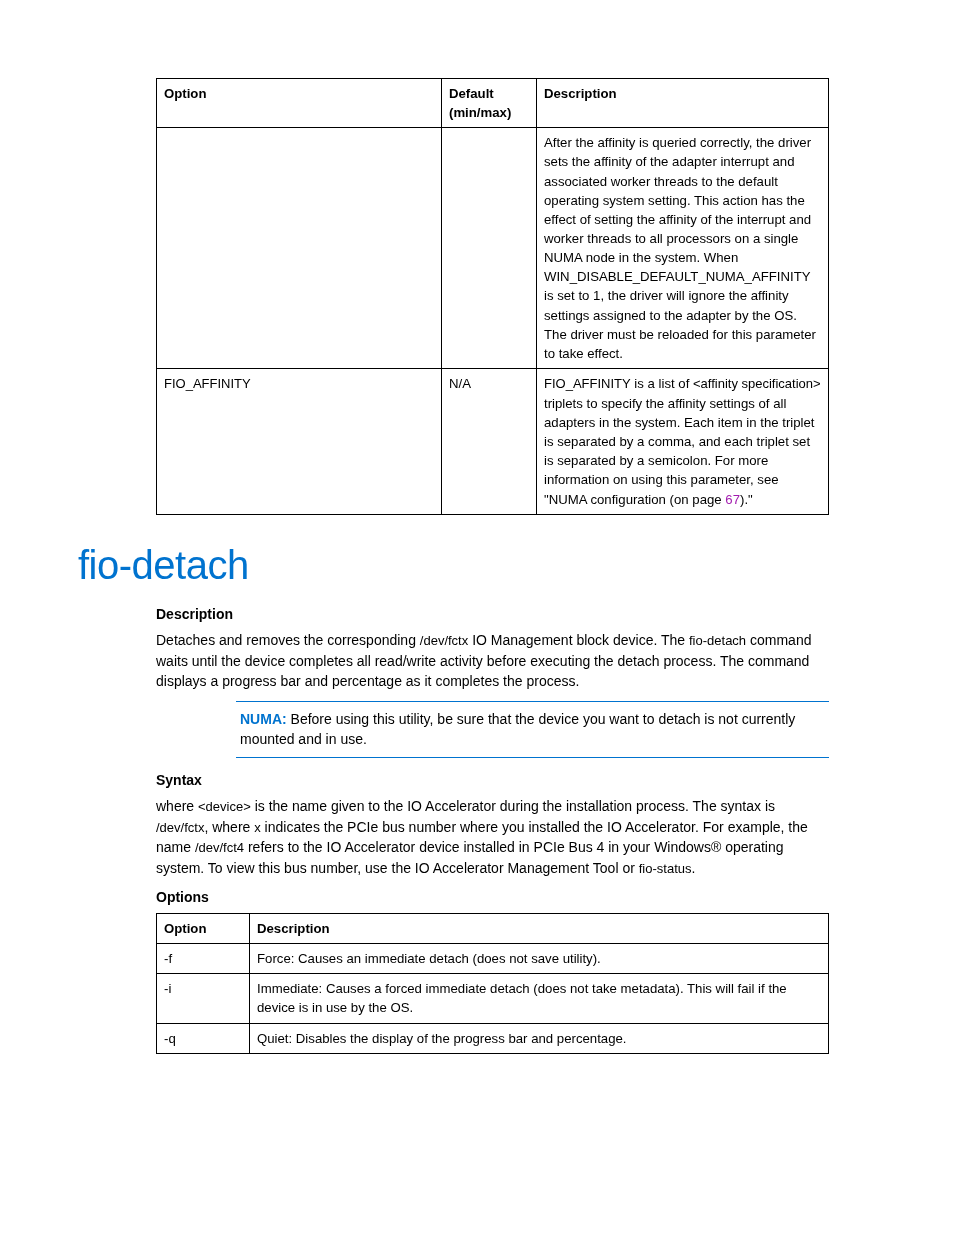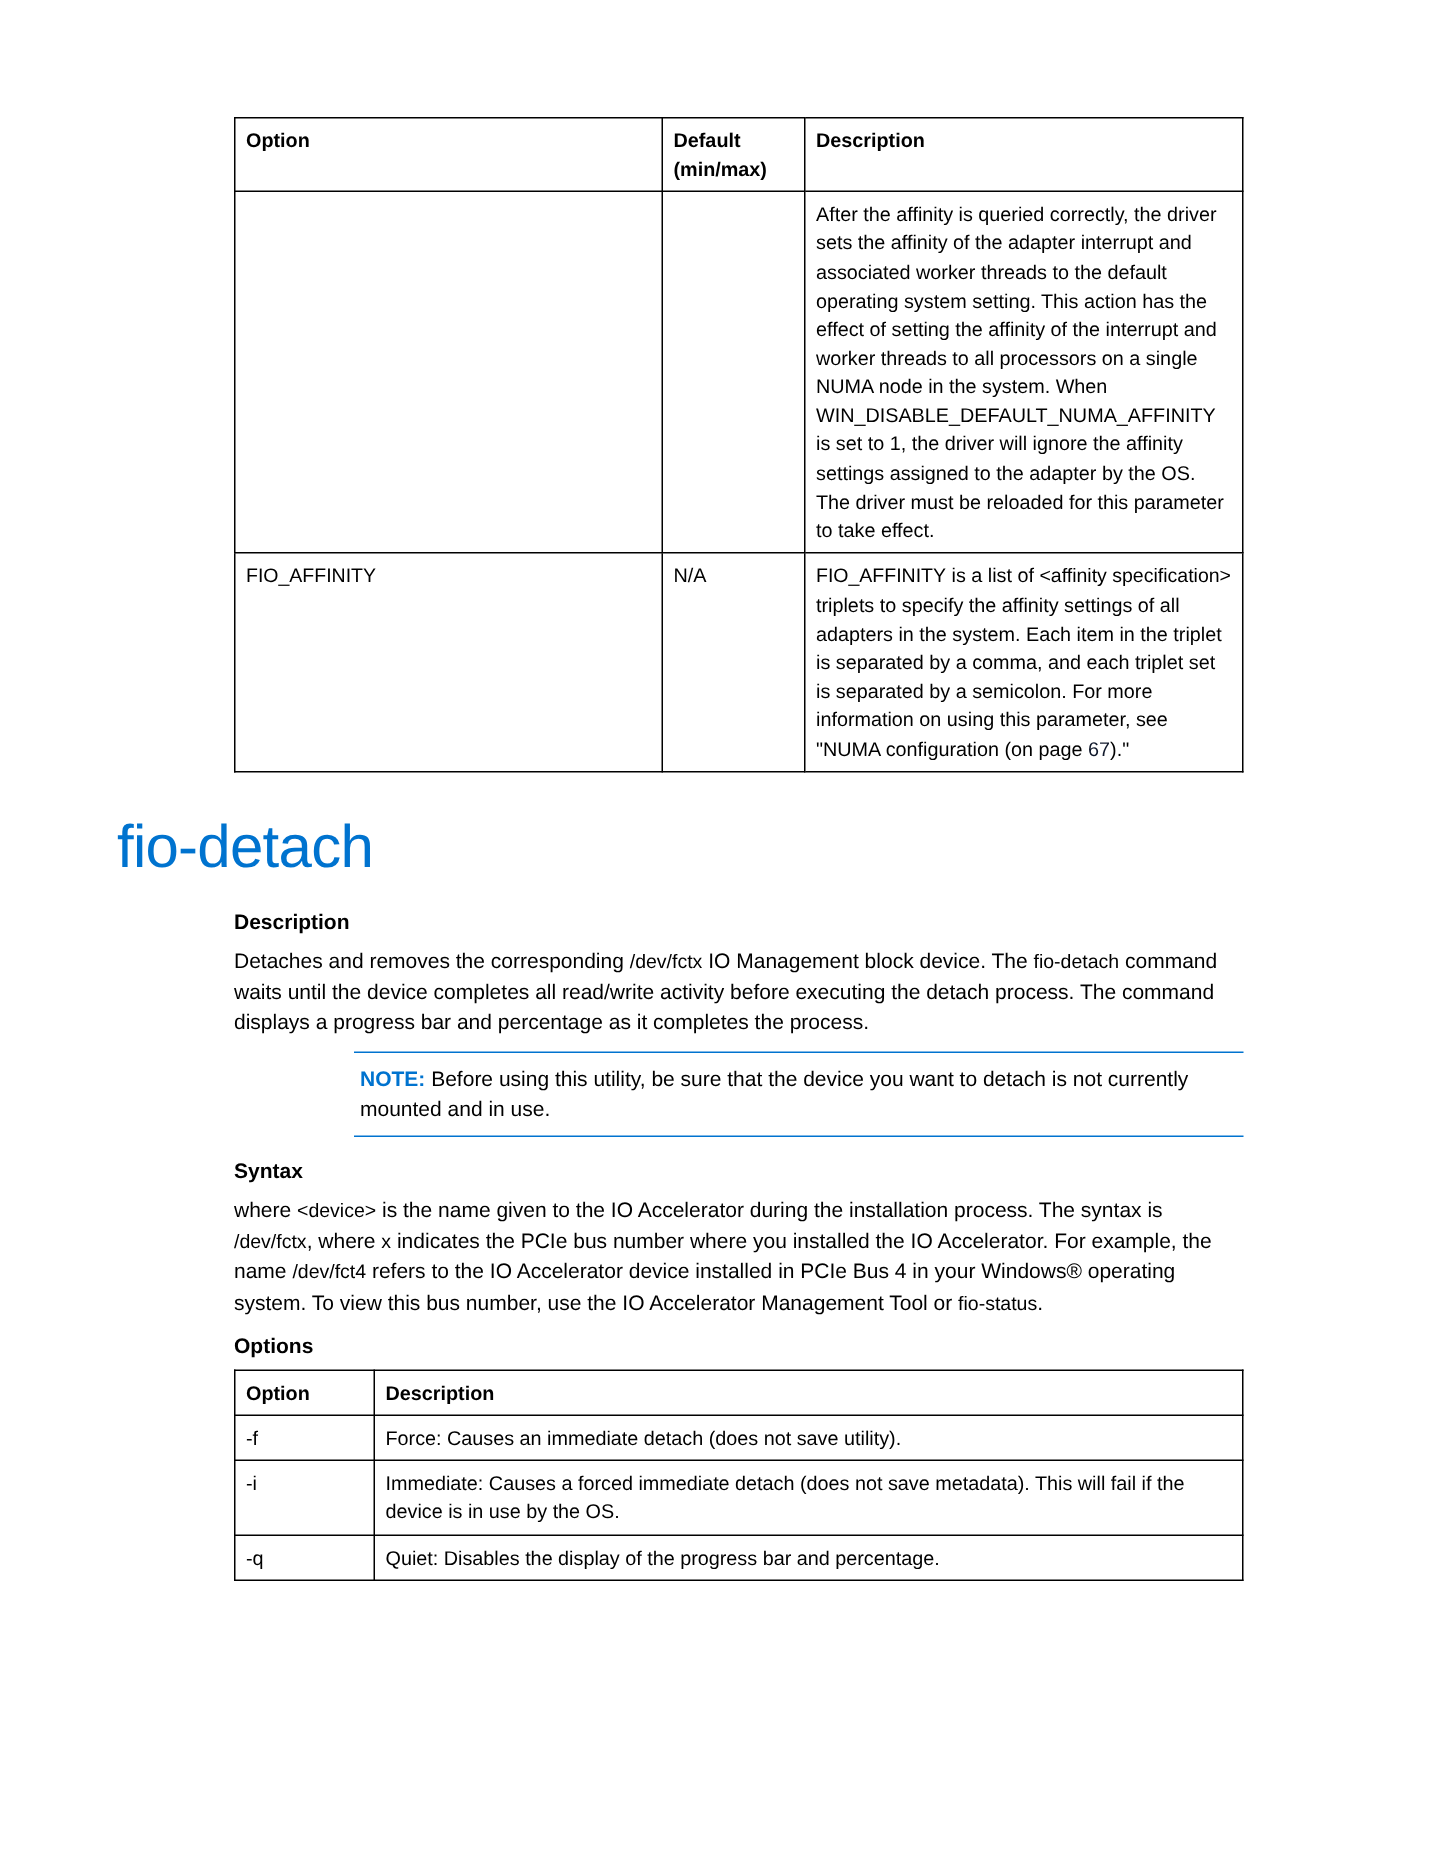--- a/index.html
+++ b/index.html
@@ -61,21 +61,21 @@
     margin: 10px 0 14px 80px;
     border-top: 1.5px solid #0073cf;
     border-bottom: 1.5px solid #0073cf;
     padding: 7px 4px;
     line-height: 1.45;
   }
   .note-label {
     font-weight: bold;
     color: #0073cf;
   }
-  .link { color: #0f172a; }
+  .link { color: #a21caf; }
   .options-table th, .options-table td { font-size: 13.2px; }
   .options-table .oc1 { width: 78px; }
 </style>
 </head>
 <body>
 
 <div class="page">
 
   <div class="table-area">
     <table>
@@ -103,21 +103,21 @@
 
   <h1 class="section-title">fio-detach</h1>
 
   <div class="content">
 
     <div class="sub-h">Description</div>
 
     <p><span>Detaches and removes the corresponding </span><span class="mono">/dev/fctx</span><span> IO Management block device. The </span><span class="mono">fio-detach</span><span> command waits until the device completes all read/write activity before executing the detach process. The command displays a progress bar and percentage as it completes the process.</span></p>
 
     <div class="note-block">
-      <span class="note-label">NOTE:</span><span>   Before using this utility, be sure that the device you want to detach is not currently mounted and in use.</span>
+      <span class="note-label">NUMA:</span><span>   Before using this utility, be sure that the device you want to detach is not currently mounted and in use.</span>
     </div>
 
     <div class="sub-h">Syntax</div>
 
 
     <p><span>where </span><span class="mono">&lt;device&gt;</span><span> is the name given to the IO Accelerator during the installation process. The syntax is </span><span class="mono">/dev/fctx</span><span>, where </span><span class="mono">x</span><span> indicates the PCIe bus number where you installed the IO Accelerator. For example, the name </span><span class="mono">/dev/fct4</span><span> refers to the IO Accelerator device installed in PCIe Bus 4 in your Windows® operating system. To view this bus number, use the IO Accelerator Management Tool or </span><span class="mono">fio-status</span><span>.</span></p>
 
 
     <div class="sub-h">Options</div>
 
@@ -128,21 +128,21 @@
           <th>Description</th>
         </tr>
       </thead>
       <tbody>
         <tr>
           <td class="mono">-f</td>
           <td>Force: Causes an immediate detach (does not save utility).</td>
         </tr>
         <tr>
           <td class="mono">-i</td>
-          <td>Immediate: Causes a forced immediate detach (does not save metadata). This will fail if the device is in use by the OS.</td>
+          <td>Immediate: Causes a forced immediate detach (does not take metadata). This will fail if the device is in use by the OS.</td>
         </tr>
         <tr>
           <td class="mono">-q</td>
           <td>Quiet: Disables the display of the progress bar and percentage.</td>
         </tr>
       </tbody>
     </table>
 
   </div>
 

